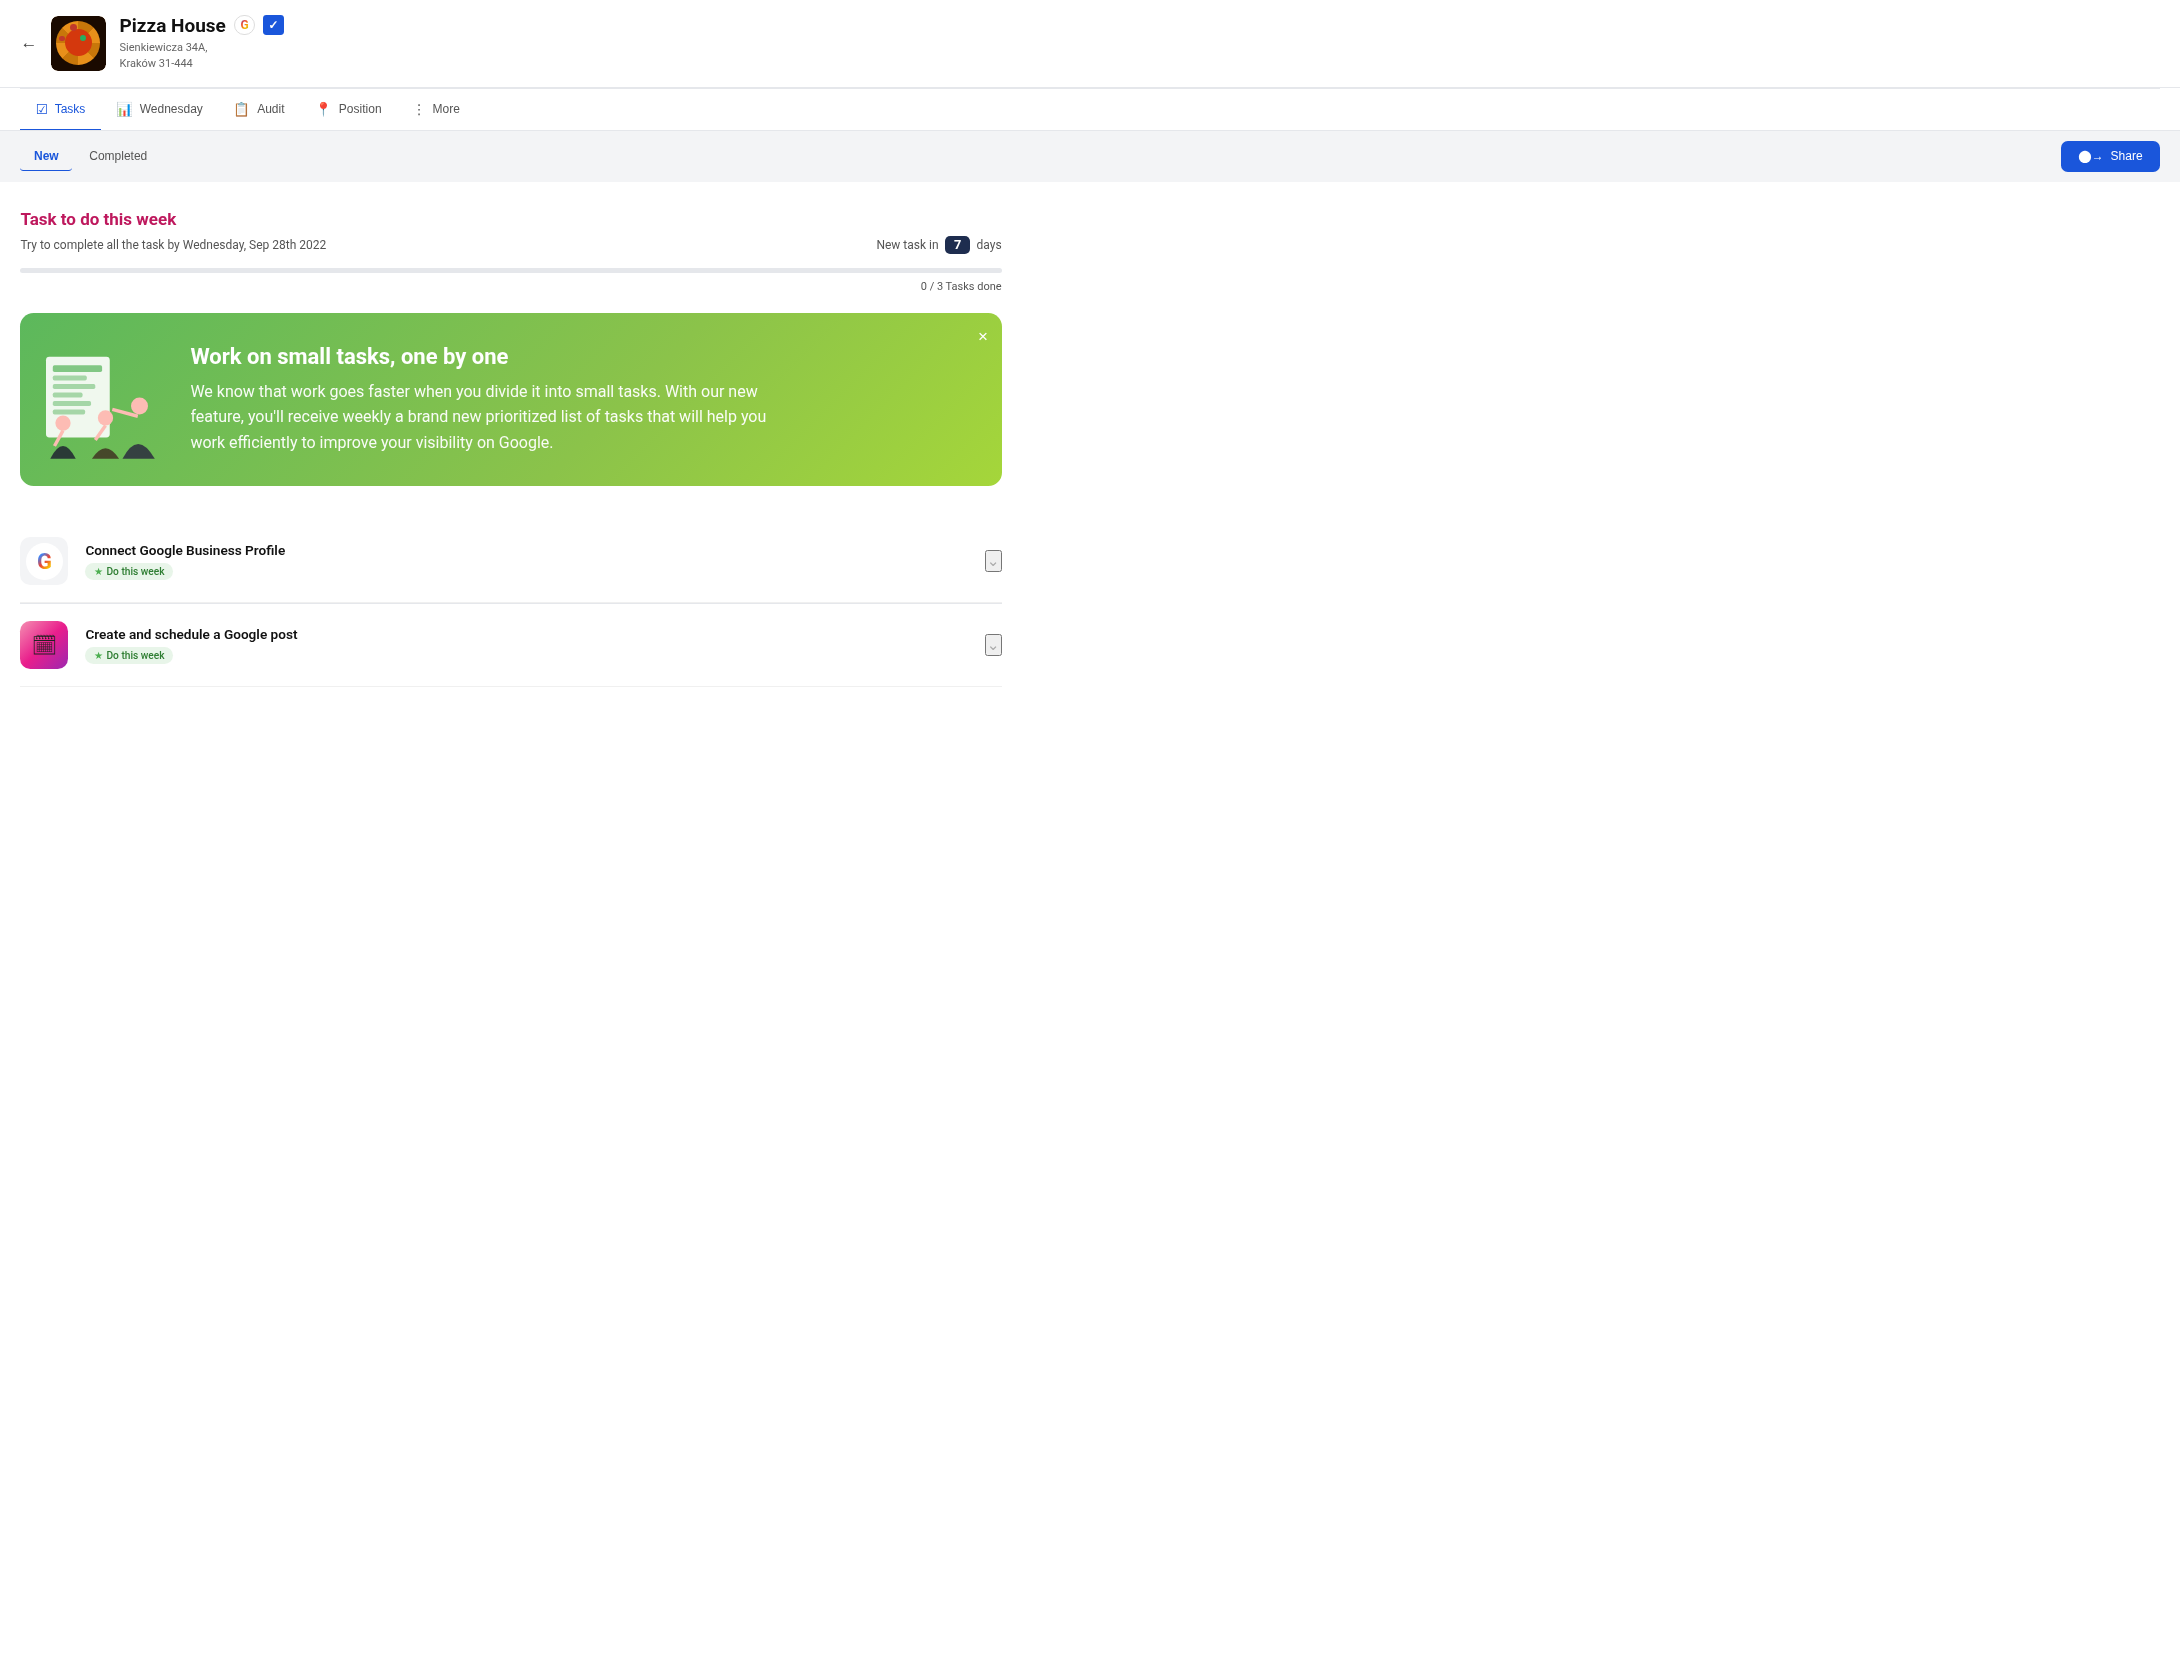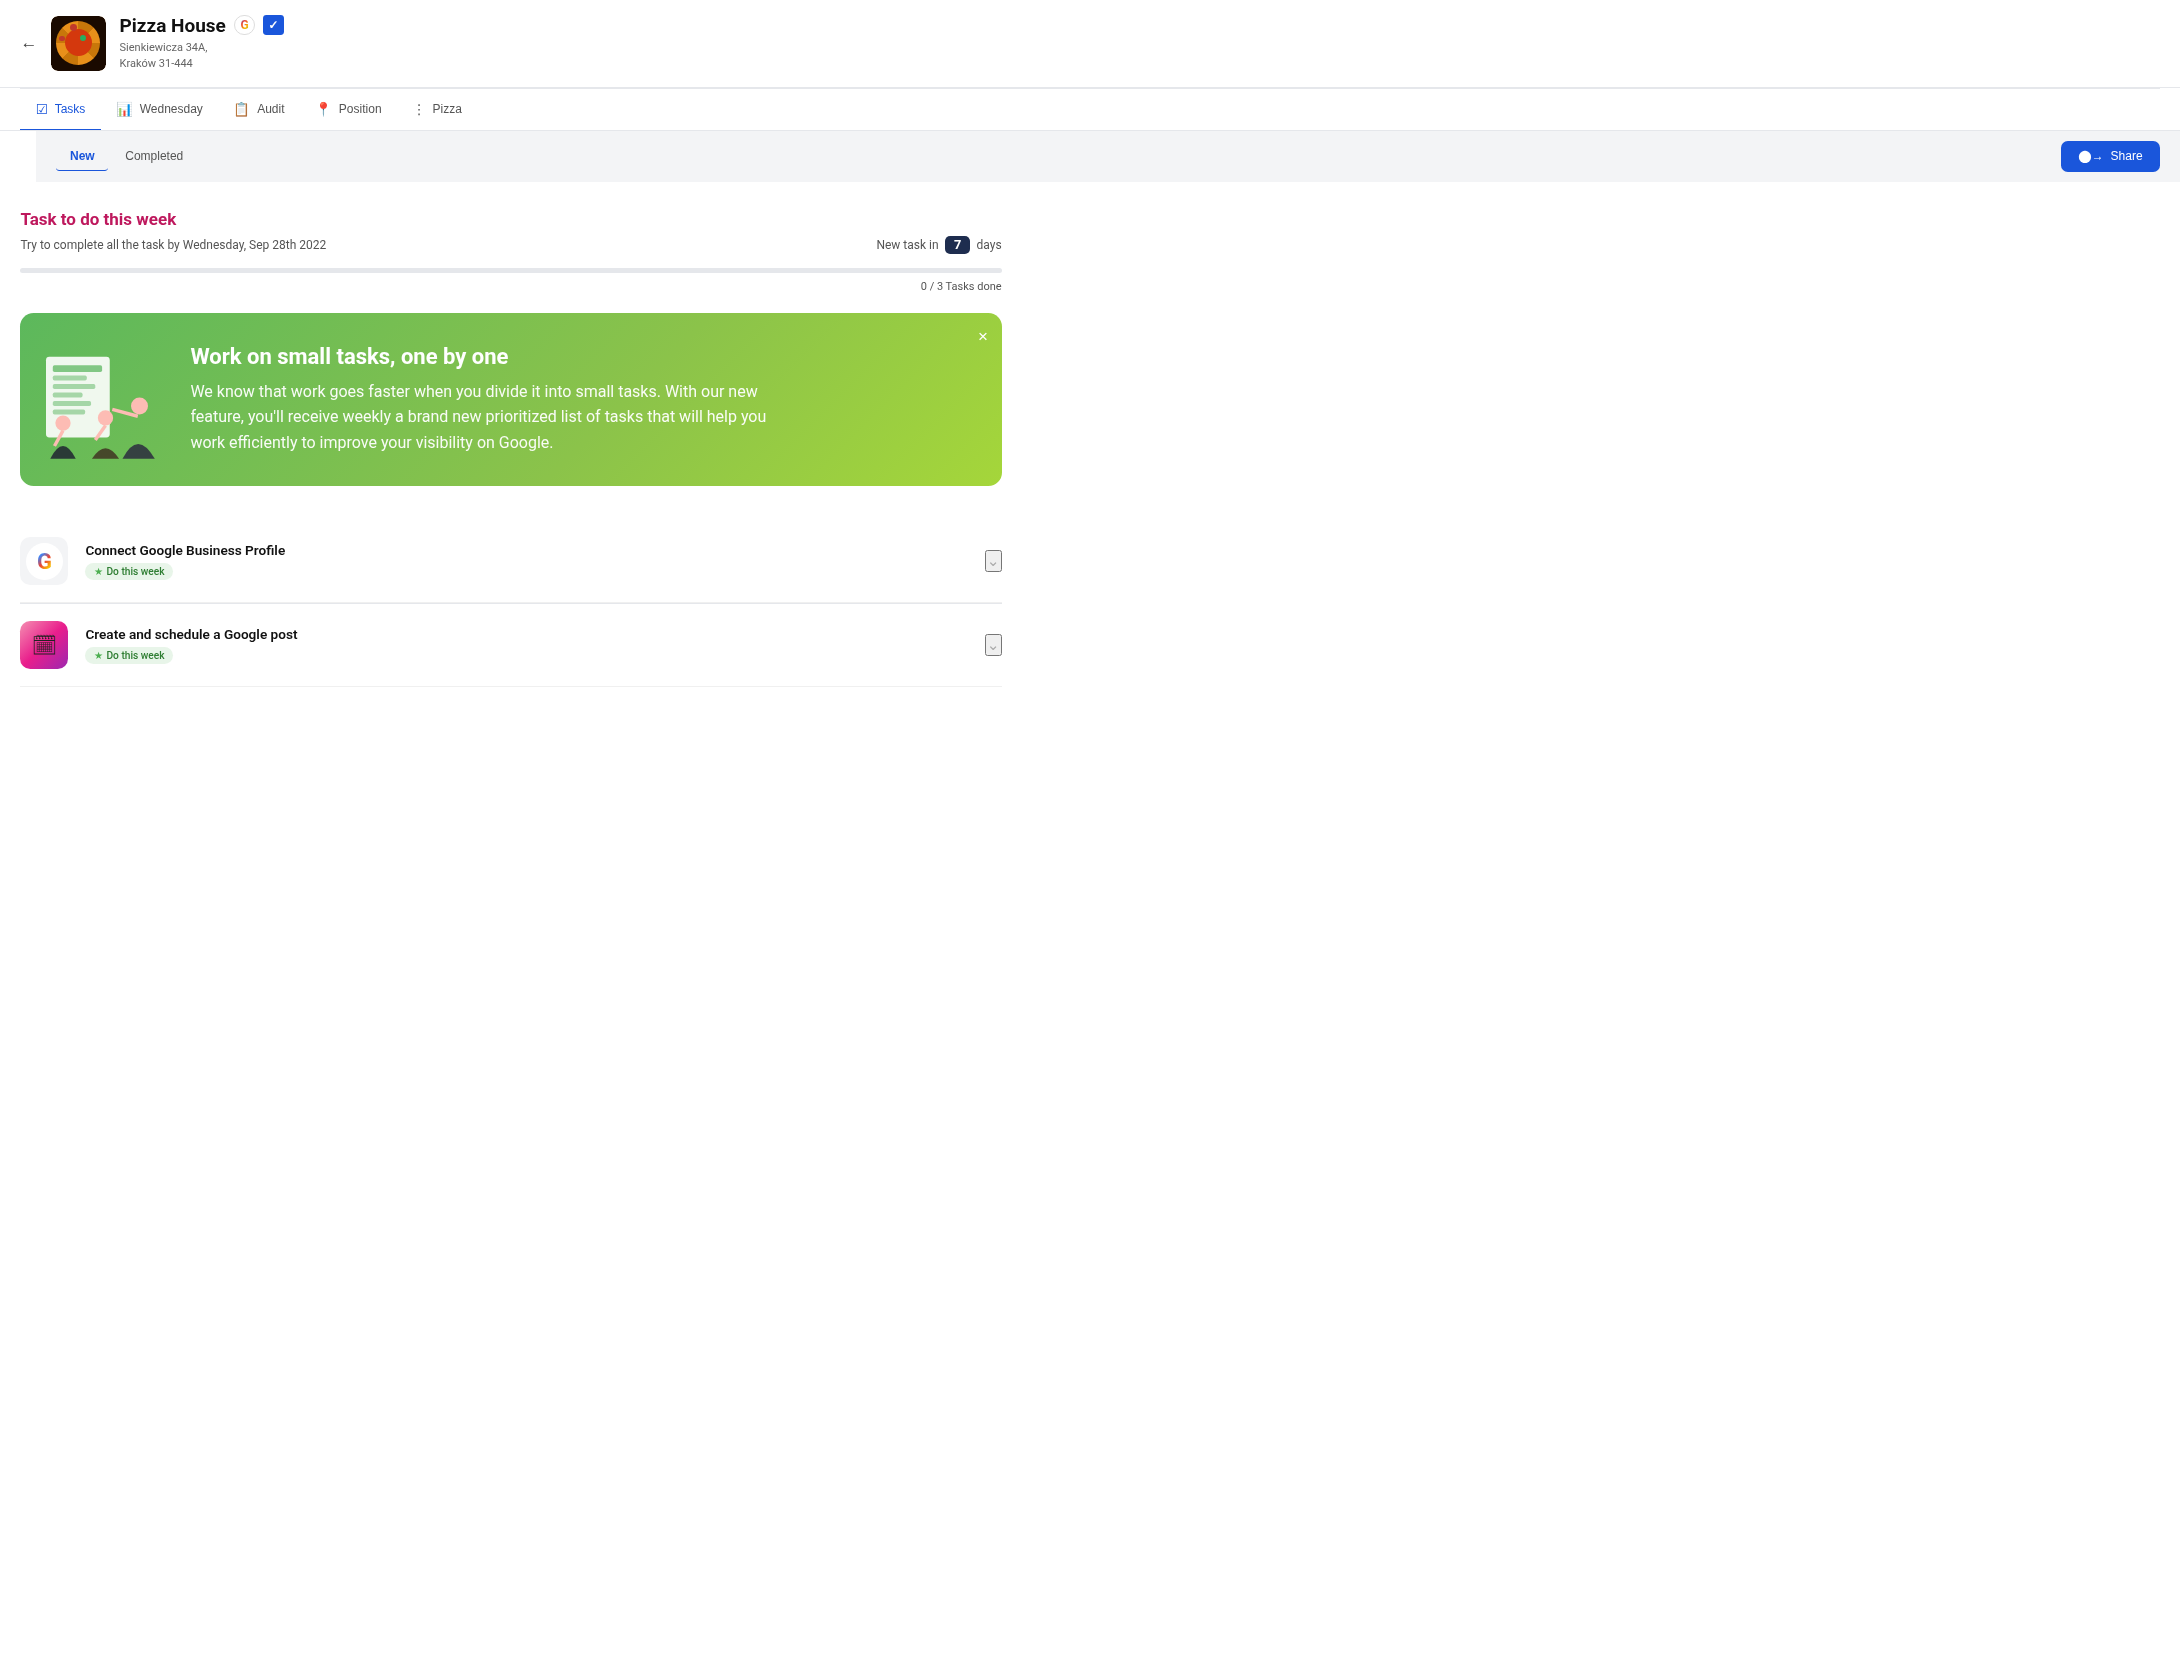--- a/index.html
+++ b/index.html
@@ -16,21 +16,21 @@
     .g-letter { background: linear-gradient(135deg, #4285F4, #EA4335, #FBBC04, #34A853); -webkit-background-clip: text; -webkit-text-fill-color: transparent; background-clip: text; }
     .shield-badge { width: 20.4px; height: 20.4px; background: #1a56db; border-radius: 3.4px; display: flex; align-items: center; justify-content: center; color: white; font-size: 12px; }
 
     
     .nav-tabs { display: flex; align-items: center; padding: 0 20.4px; border-bottom: 0.9px solid #e5e7eb; background: #fff; }
     .nav-tab { display: flex; align-items: center; gap: 6.8px; padding: 12px 15.3px; cursor: pointer; color: #555; font-size: 12px; border-bottom: 1.7px solid transparent; text-decoration: none; background: none; border-top: none; border-left: none; border-right: none; }
     .nav-tab.active { color: #1a56db; border-bottom: 1.7px solid #1a56db; font-weight: 500; }
     .nav-tab-icon { font-size: 13.6px; }
 
     
-    .filter-bar { display: flex; align-items: center; justify-content: space-between; padding: 10.2px 20.4px; background: #f3f4f6; margin-left: 36px; }
+    .filter-bar { display: flex; align-items: center; justify-content: space-between; padding: 10.2px 20.4px; background: #f3f4f6; }
     .filter-tabs { display: flex; gap: 3.4px; }
     .filter-tab { padding: 6.8px 13.6px; border: none; background: none; cursor: pointer; font-size: 12px; color: #555; border-radius: 3.4px; border-bottom: 1.7px solid transparent; }
     .filter-tab.active { color: #1a56db; border-bottom: 1.7px solid #1a56db; font-weight: 600; }
     .share-btn { display: flex; align-items: center; gap: 6.8px; background: #1a56db; color: white; border: none; border-radius: 6.8px; padding: 8.5px 17px; cursor: pointer; font-size: 12px; font-weight: 500; }
 
     
     .main-content { padding: 27px 20.4px; max-width: 1022px; }
 
     .week-task-section { margin-bottom: 20.4px; }
     .week-task-title { font-size: 17px; font-weight: 700; margin-bottom: 6.8px; color: #be185d; }
@@ -118,21 +118,21 @@
   <button class="nav-tab">
     <span class="nav-tab-icon">📋</span>
     <span>Audit</span>
   </button>
   <button class="nav-tab">
     <span class="nav-tab-icon">📍</span>
     <span>Position</span>
   </button>
   <button class="nav-tab">
     <span class="nav-tab-icon">⋮</span>
-    <span>Pizza</span>
+    <span>More</span>
   </button>
 </nav>
 
 <div class="filter-bar">
   <div class="filter-tabs">
     <button class="filter-tab active">
       <span>New</span>
     </button>
     <button class="filter-tab">
       <span>Completed</span>

